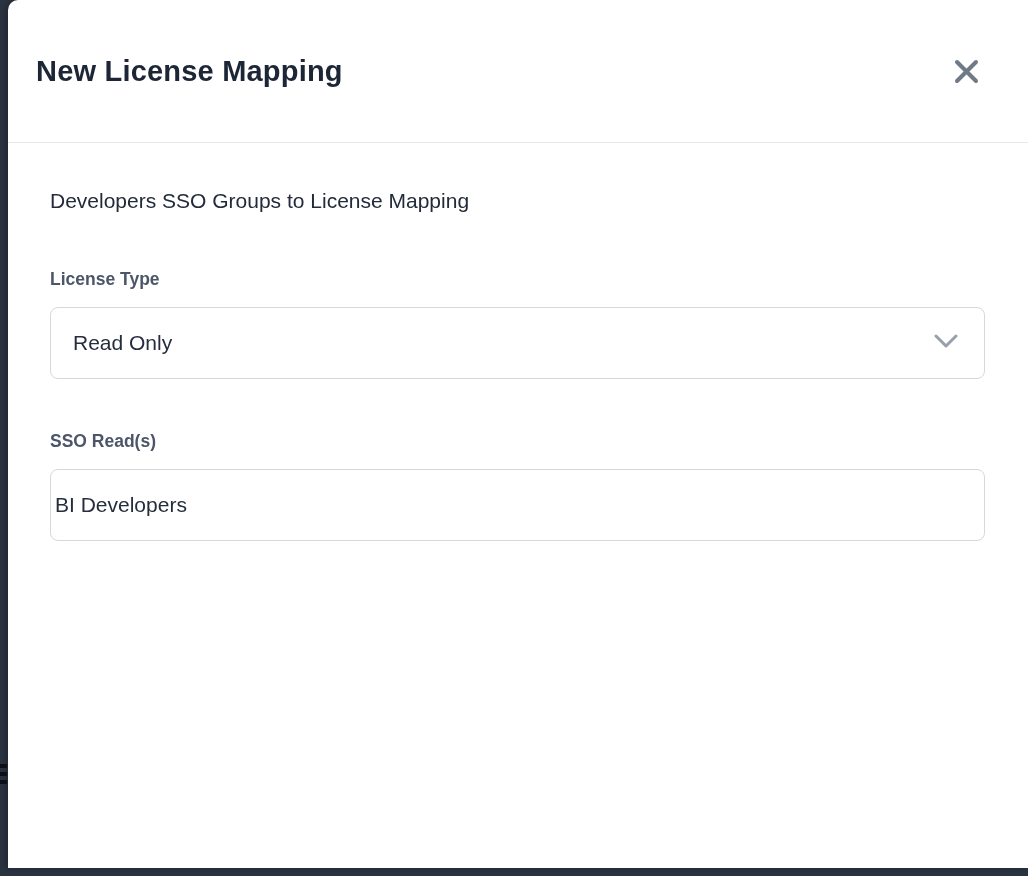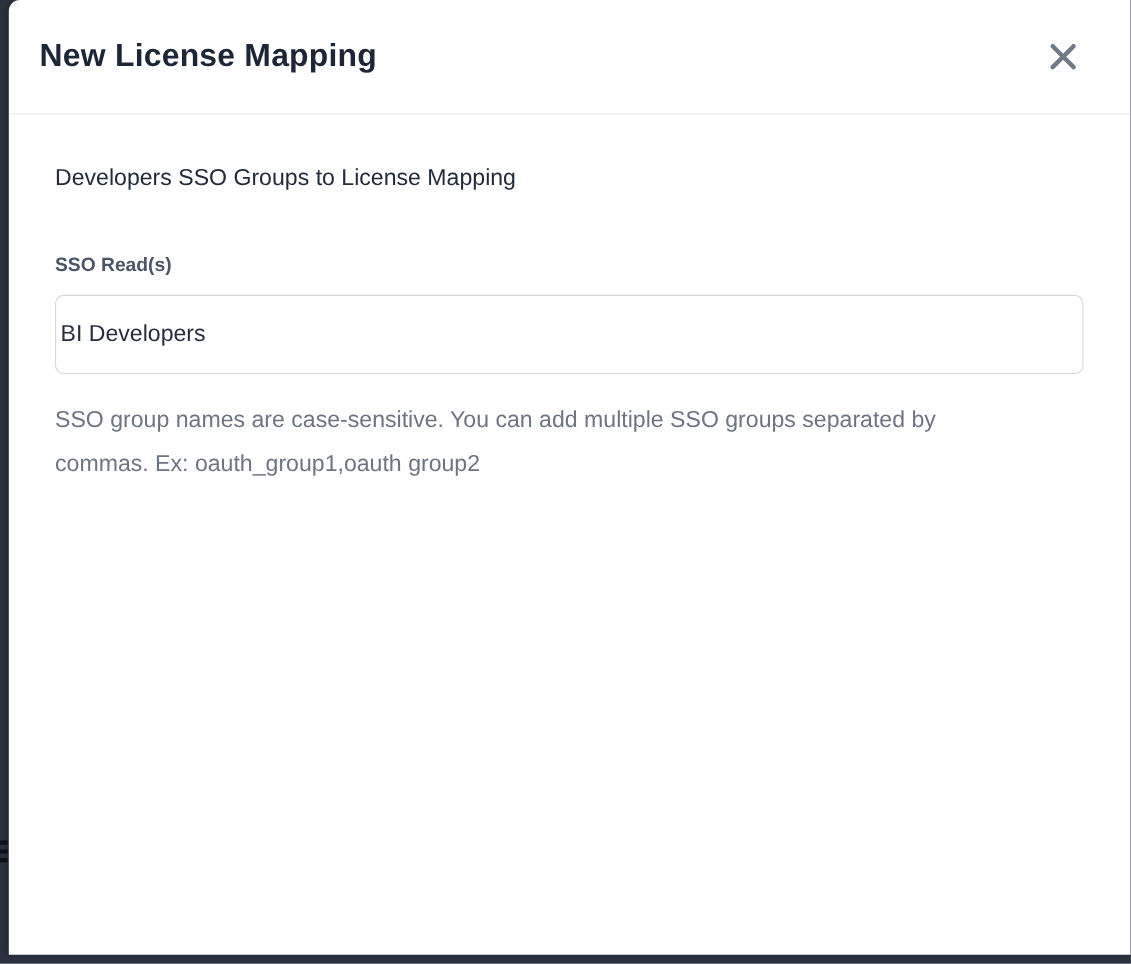--- a/index.html
+++ b/index.html
@@ -36,21 +36,21 @@
     top: 0;
     right: 0;
     bottom: 8px;
     background: #ffffff;
     border-top-left-radius: 10px;
     box-shadow: -2px 0 6px rgba(0,0,0,0.25);
     z-index: 2;
     overflow: hidden;
   }
   .modal-header {
-    height: 104px;
+    height: 143px;
     display: flex;
     align-items: center;
     justify-content: space-between;
     padding: 0 44px 0 28px;
     border-bottom: 1px solid #e7e8ea;
   }
   .modal-title {
     font-size: 29px;
     font-weight: 700;
     color: #1c2637;
@@ -137,22 +137,32 @@
             <line x1="23" y1="4" x2="4" y2="23" stroke="#707a87" stroke-width="4" stroke-linecap="round"></line>
           </svg>
         </span>
       </button>
     </div>
 
     <div class="modal-body">
 
       <p class="subtitle">Developers SSO Groups to License Mapping</p>
 
+      <div class="field">
+        <div class="field-label">License Type</div>
+        <div class="select-box">
+          <span class="select-value">Read Only</span>
+          <span>
+            <svg width="24" height="15" viewBox="0 0 24 15">
+              <polyline points="2,2 12,12 22,2" fill="none" stroke="#99a0ab" stroke-width="3" stroke-linecap="round" stroke-linejoin="round"></polyline>
+            </svg>
+          </span>
+        </div>
+      </div>
 
       <div class="field">
         <div class="field-label">SSO Read(s)</div>
         <input class="text-input" type="text" value="BI Developers" style="">
-        <div class="help-text">SSO group names are case-sensitive. You can add multiple SSO groups separated by commas. Ex: oauth_group1,oauth group2</div>
       </div>
 
     </div>
   </div>
 </div>
 
 </body></html>

